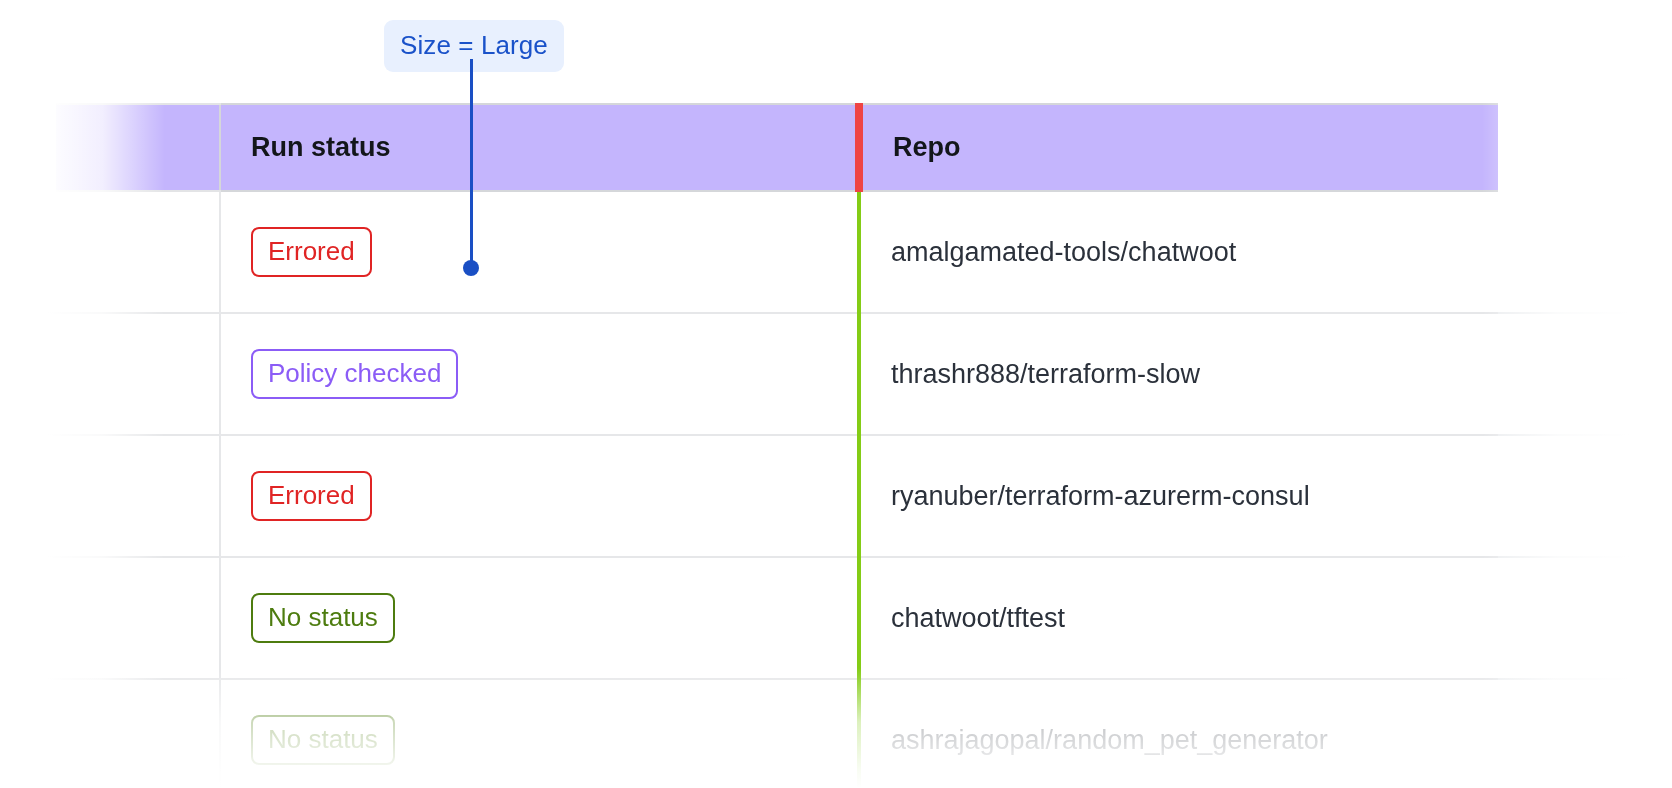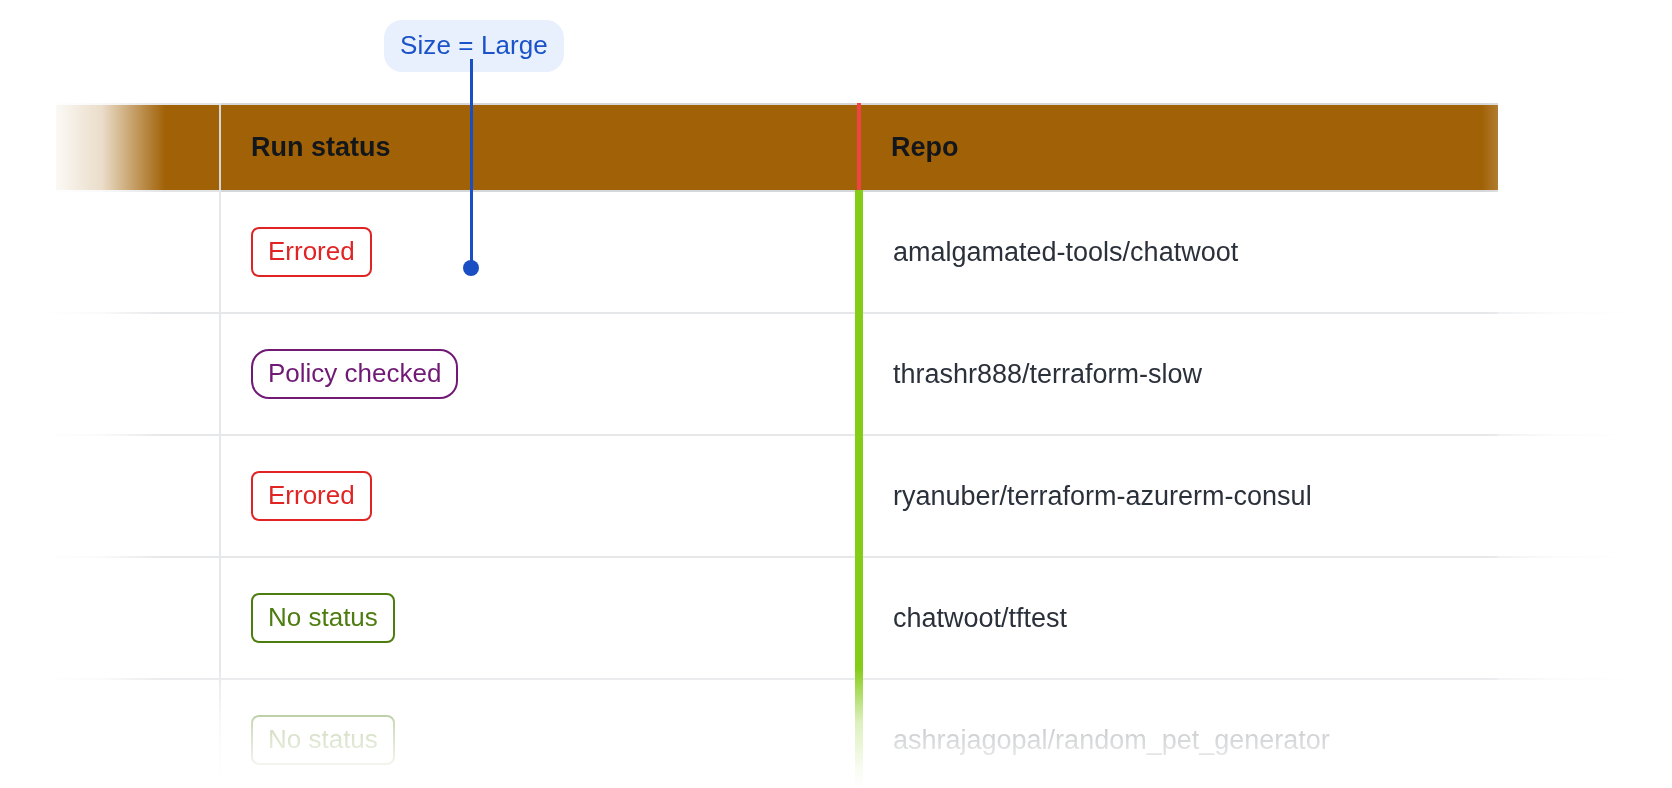--- a/index.html
+++ b/index.html
@@ -25,21 +25,21 @@
   
   .callout {
     position: absolute;
     left: 384px;
     top: 20px;
     background: #e8f0fe;
     color: #1a52c9;
     font-size: 26px;
     line-height: 1;
     padding: 12px 16px 14px 16px;
-    border-radius: 18px;
+    border-radius: 9px;
     white-space: nowrap;
     letter-spacing: 0.1px;
   }
   .connector-line {
     position: absolute;
     left: 470px;
     top: 59px;
     width: 3px;
     height: 205px;
     background: #1a4fc4;
@@ -68,63 +68,63 @@
     table-layout: fixed;
     width: 1672px;
   }
   table.grid col.c-pad-l  { width: 56px;  }
   table.grid col.c-fade-l { width: 164px; }
   table.grid col.c-status { width: 639px; }
   table.grid col.c-repo   { width: 639px; }
   table.grid col.c-fade-r { width: 174px; }
 
   thead th {
-    background: #a16207;
+    background: #c4b5fd;
     border-top: 2px solid #d5d7da;
     border-bottom: 2px solid #d5d7da;
     height: 85px;
     padding: 0;
     margin: 0;
     text-align: left;
     vertical-align: middle;
     font-size: 27px;
     font-weight: bold;
     color: #13161a;
   }
   thead th.cell-status { border-left: 2px solid #d5d7da; padding-left: 30px; }
-  thead th.cell-repo   { border-left: 4px solid #ef4444; padding-left: 30px; }
+  thead th.cell-repo   { border-left: 8px solid #ef4444; padding-left: 30px; }
   thead th.edge-l { border-top-color: #e3e4e6; border-bottom-color: #e3e4e6; }
   thead th.edge-r { border-top-color: #e3e4e6; border-bottom-color: #e3e4e6; }
   thead th.blank-l, thead th.blank-r { background: transparent; border-top: none; border-bottom: none; }
 
   tbody td {
     height: 120px;
     padding: 0;
     vertical-align: middle;
     border-bottom: 2px solid #e6e7e9;
     font-size: 27px;
     color: #2b313b;
   }
   tbody td.cell-status { border-left: 2px solid #e6e7e9; padding-left: 30px; }
-  tbody td.cell-repo   { border-left: 8px solid #84cc16; padding-left: 30px; }
+  tbody td.cell-repo   { border-left: 4px solid #84cc16; padding-left: 30px; }
   tbody td.blank-l, tbody td.blank-r { border-bottom-color: #eceef0; }
 
   
   .pill {
     display: inline-block;
     border: 2px solid currentColor;
     border-radius: 8px;
     padding: 9px 15px 11px 15px;
     font-size: 26px;
     line-height: 1;
     white-space: nowrap;
     background: #ffffff;
   }
   .pill.errored        { color: #e02424; }
-  .pill.policy-checked { color: #701a75; border-radius: 18px; }
+  .pill.policy-checked { color: #8b5cf6; }
   .pill.no-status      { color: #4d7c0f; }
 
   .repo-text { white-space: nowrap; }
 
   
   .fade-left {
     position: absolute;
     left: 0; top: 0;
     width: 165px; height: 788px;
     background: linear-gradient(to right, #ffffff 28%, rgba(255,255,255,0.78) 62%, rgba(255,255,255,0) 100%);

